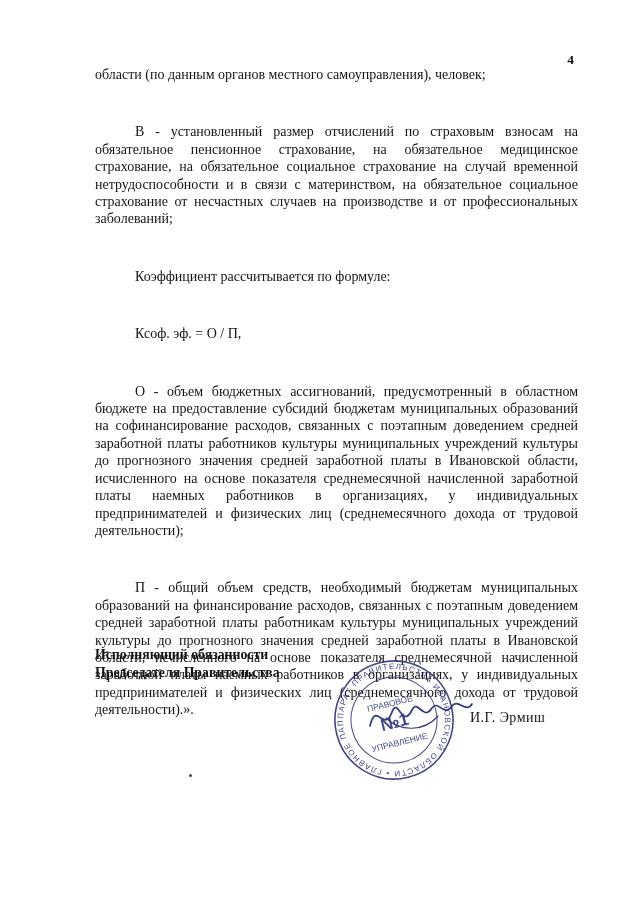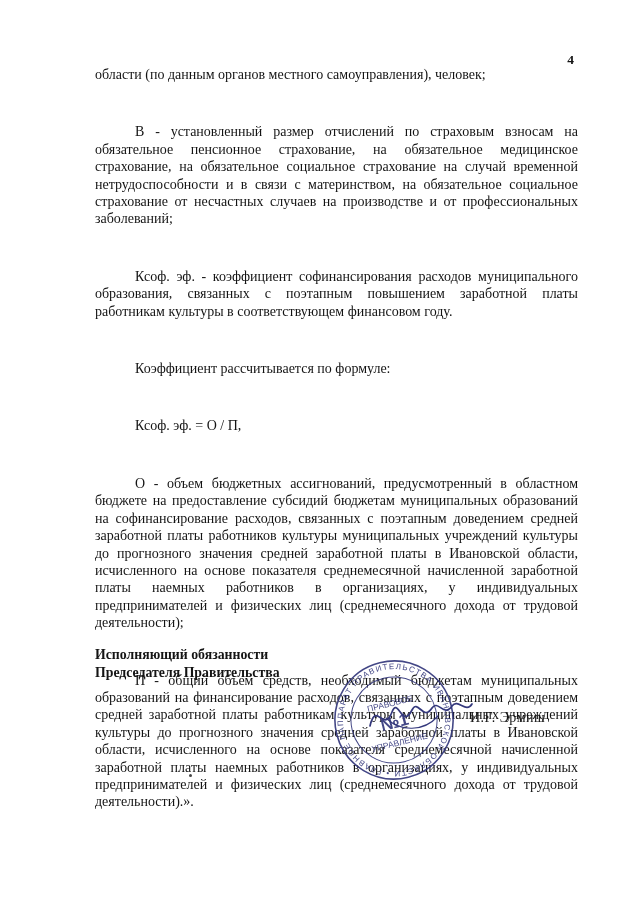--- a/index.html
+++ b/index.html
@@ -52,21 +52,20 @@
 </head>
 <body>
 
 <div class="page">
 
   <div class="page-number">4</div>
 
   <div class="content">
     <p class="para">области (по данным органов местного самоуправления), человек;</p>
     <p class="para indent">В - установленный размер отчислений по страховым взносам на обязательное пенсионное страхование, на обязательное медицинское страхование, на обязательное социальное страхование на случай временной нетрудоспособности и в связи с материнством, на обязательное социальное страхование от несчастных случаев на производстве и от профессиональных заболеваний;</p>
-    <p class="para indent">Ксоф. эф. - коэффициент софинансирования расходов муниципального образования, связанных с поэтапным повышением заработной платы работникам культуры в соответствующем финансовом году.</p>
     <p class="para indent">Коэффициент рассчитывается по формуле:</p>
     <p class="para indent gap-above">Ксоф. эф. = О / П,</p>
     <p class="para indent">О - объем бюджетных ассигнований, предусмотренный в областном бюджете на предоставление субсидий бюджетам муниципальных образований на софинансирование расходов, связанных с поэтапным доведением средней заработной платы работников культуры муниципальных учреждений культуры до прогнозного значения средней заработной платы в Ивановской области, исчисленного на основе показателя среднемесячной начисленной заработной платы наемных работников в организациях, у индивидуальных предпринимателей и физических лиц (среднемесячного дохода от трудовой деятельности);</p>
     <p class="para indent">П - общий объем средств, необходимый бюджетам муниципальных образований на финансирование расходов, связанных с поэтапным доведением средней заработной платы работникам культуры муниципальных учреждений культуры до прогнозного значения средней заработной платы в Ивановской области, исчисленного на основе показателя среднемесячной начисленной заработной платы наемных работников в организациях, у индивидуальных предпринимателей и физических лиц (среднемесячного дохода от трудовой деятельности).».</p>
   </div>
 
   <div class="sig-block">
     <div>Исполняющий обязанности</div>
     <div>Председателя Правительства</div>
   </div>

